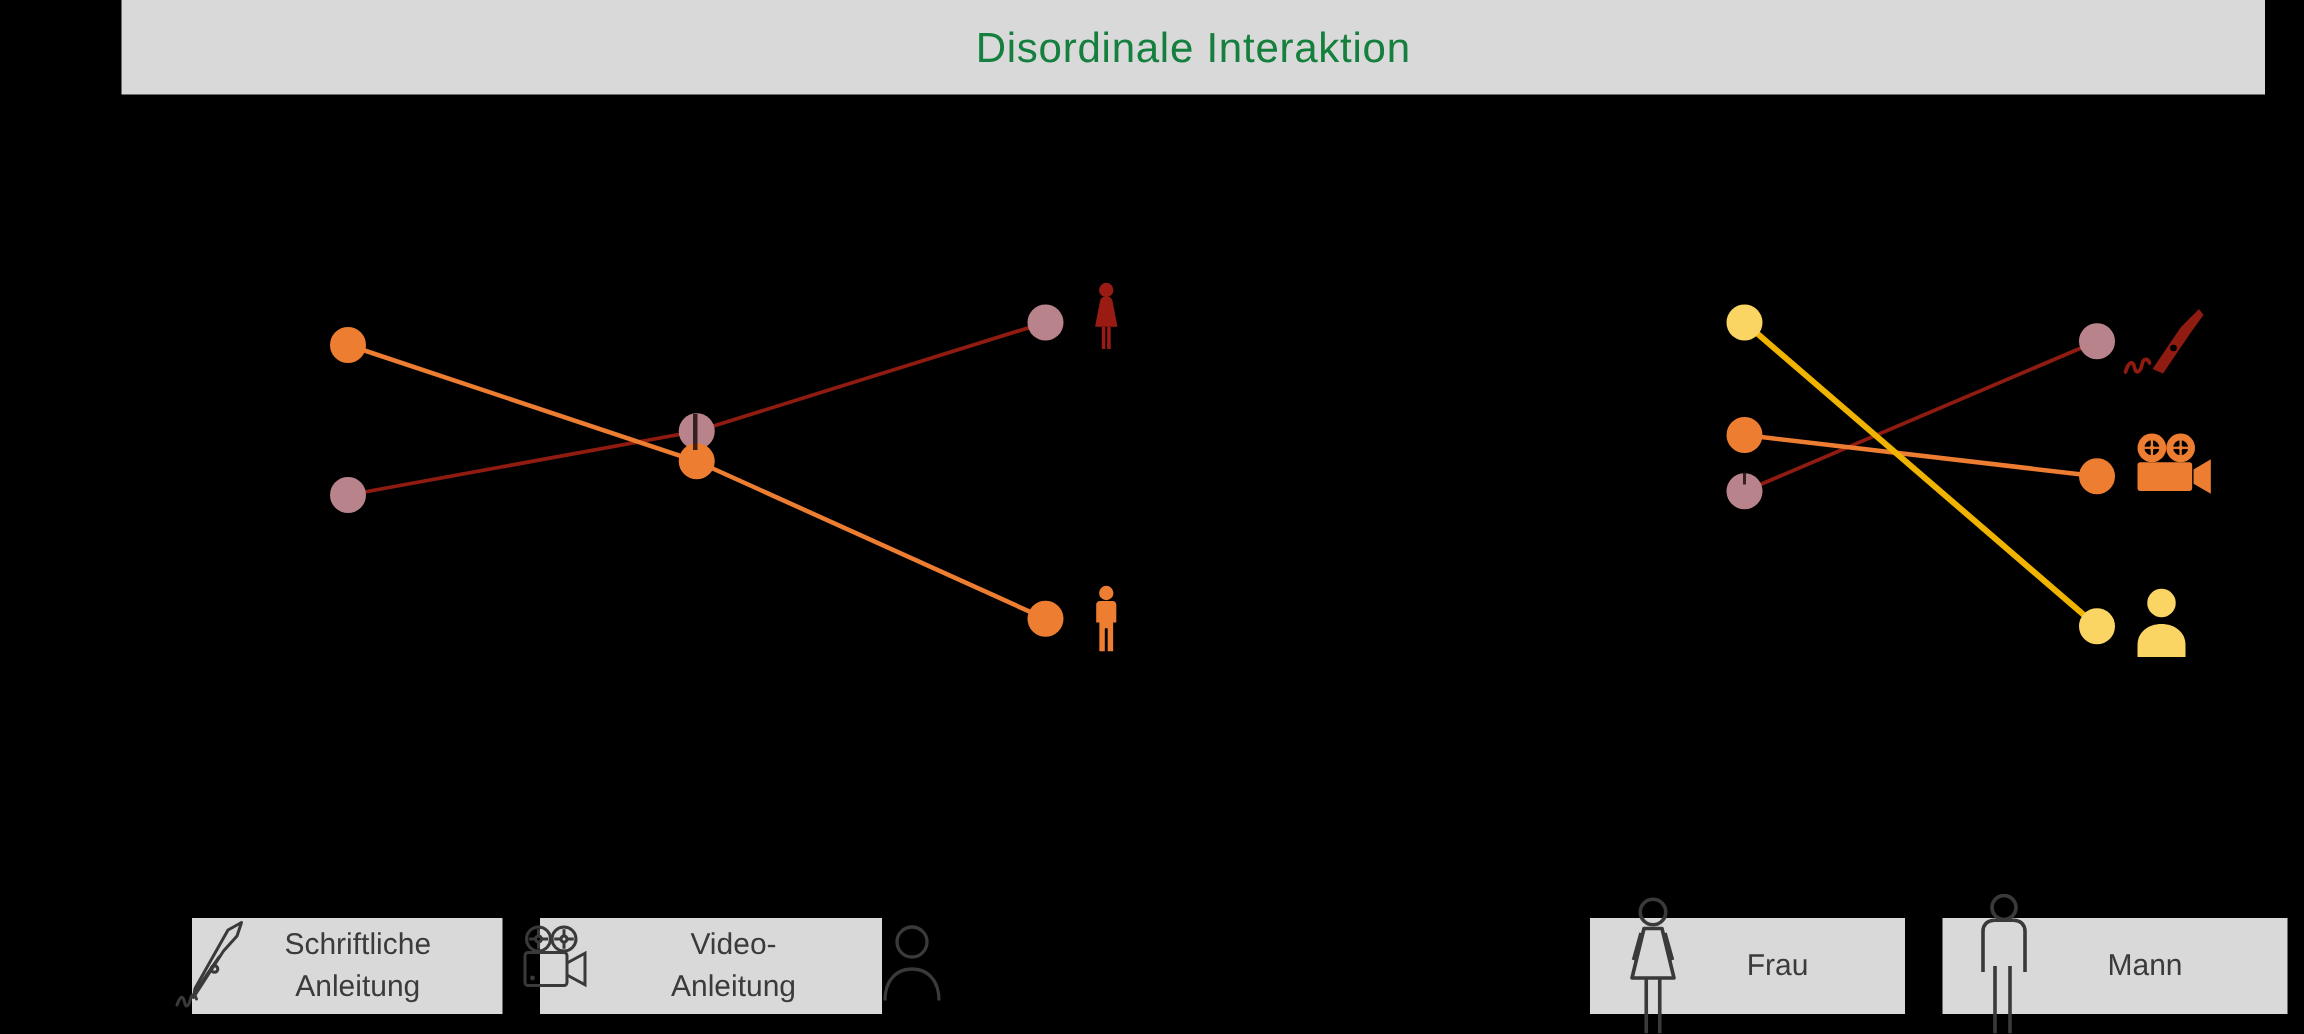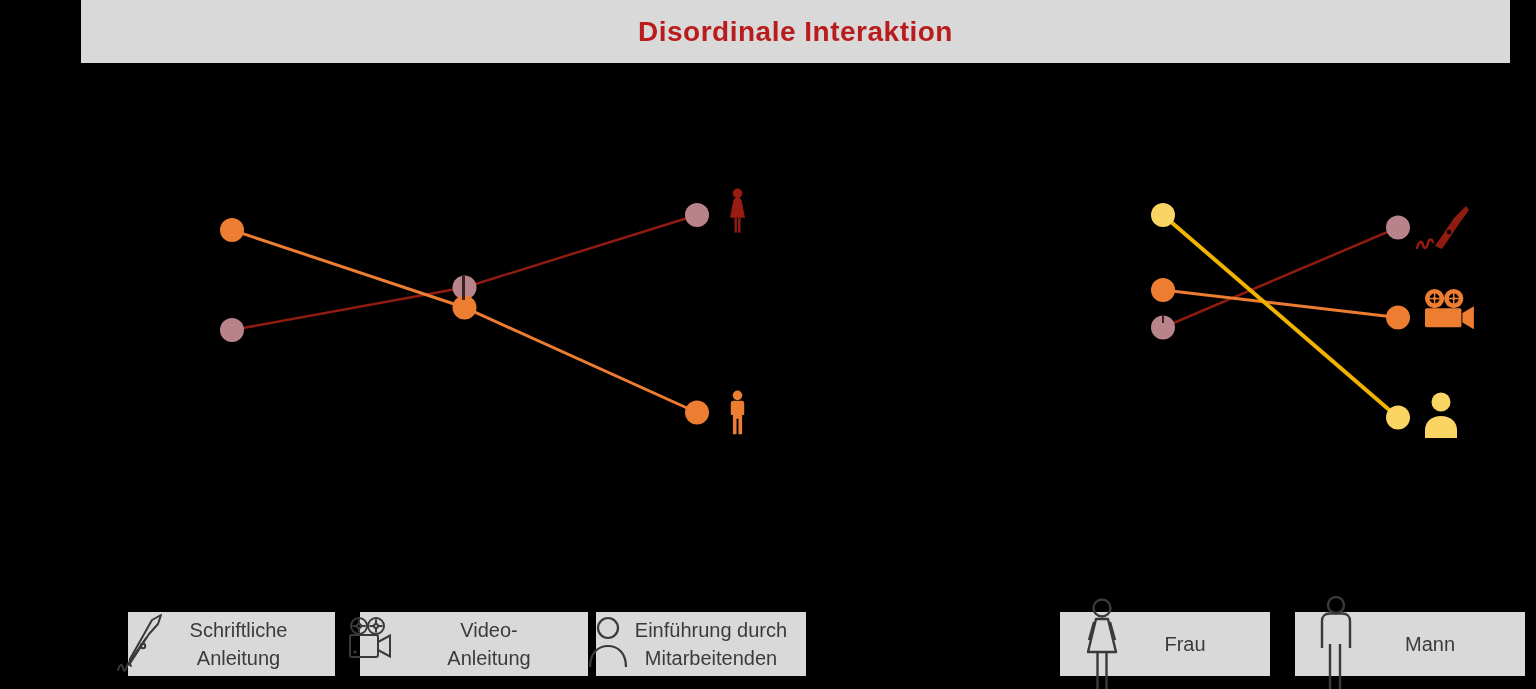--- a/index.html
+++ b/index.html
@@ -6,21 +6,21 @@
   #stage{
     position:relative;width:1536px;height:689px;background:#000;overflow:hidden;
     font-family:"Liberation Sans", sans-serif;
   }
   
   .title-bar{
     position:absolute;left:81px;top:0;width:1429px;height:63px;
     background:#D9D9D9;display:flex;align-items:center;justify-content:center;
   }
   .title-bar span{
-    font-size:28px;font-weight:700;color:#b91c1c;letter-spacing:.5px;
+    font-size:28px;font-weight:400;color:#15803d;letter-spacing:.5px;
   }
   
   #chart-svg{position:absolute;left:0;top:0;}
   
   .artifact{position:absolute;background:rgba(20,8,8,.8);}
   .a1{left:462px;top:276px;width:2.5px;height:24px;}
   .a2{left:1161.5px;top:314px;width:2.5px;height:9px;}
   
   .end-icon{position:absolute;}
   
@@ -117,24 +117,20 @@
   </svg>
 
   <div class="legend-box lb1">
     <span class="lbl">Schriftliche</span>
     <span class="lbl">Anleitung</span>
   </div>
   <div class="legend-box lb2">
     <span class="lbl">Video-</span>
     <span class="lbl">Anleitung</span>
   </div>
-  <div class="legend-box lb3">
-    <span class="lbl">Einführung durch</span>
-    <span class="lbl">Mitarbeitenden</span>
-  </div>
   <div class="legend-box lb4">
     <span class="lbl">Frau</span>
   </div>
   <div class="legend-box lb5">
     <span class="lbl">Mann</span>
   </div>
 
   <svg class="legend-icon" style="left:116px;top:612px;" width="50" height="62" viewBox="0 0 50 62">
     <g fill="none" stroke="#3a3a3a" stroke-width="2" stroke-linejoin="round" stroke-linecap="round">
       <path d="M2 58 c2-6 4-7 5-2 s3 2 4-2 3-3 4 0"></path>

